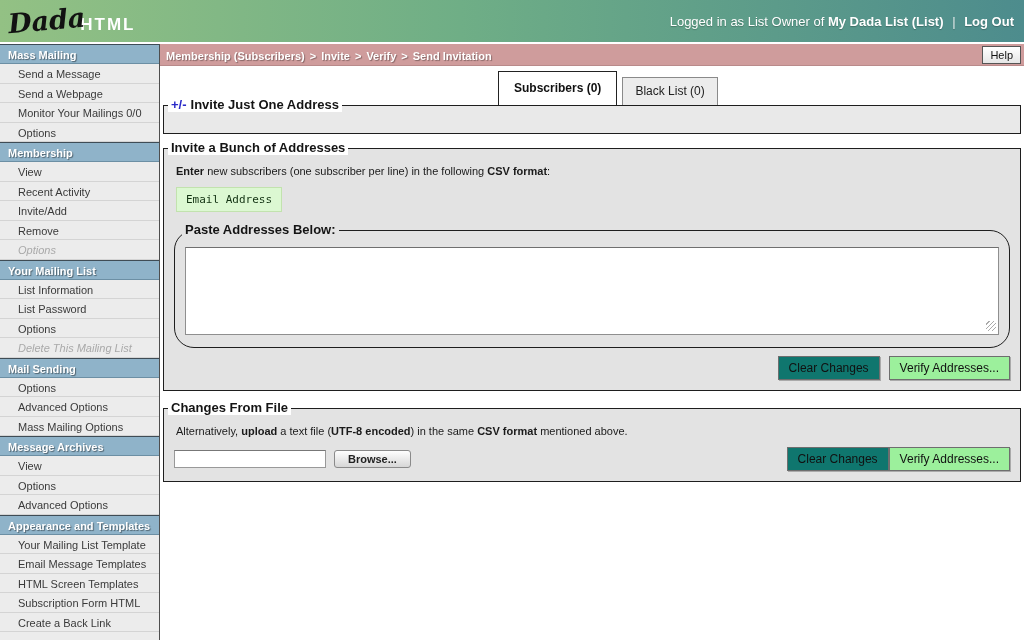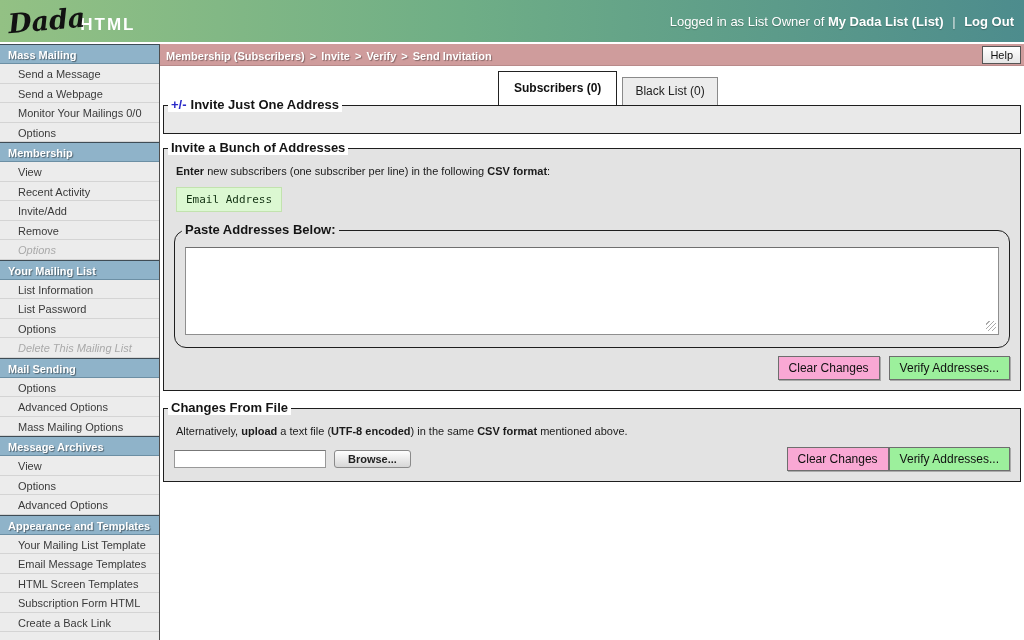--- a/index.html
+++ b/index.html
@@ -90,42 +90,42 @@
 
   .fs-bunch { margin-top:14px; padding:14px 10px 10px; }
   .instruction { font-size:11px; color:#1a1a1a; margin:2px 2px 10px; }
   .instruction b { font-weight:bold; }
   .csv-chip {
     display:inline-block; margin:0 0 14px 2px;
     font-family:"DejaVu Sans Mono", monospace; font-size:11px; color:#123212;
     background:#dcf8d2; border:1px solid #c2e2ae; padding:5px 9px;
   }
   .fs-nested {
-    position:relative; border:1px solid #1e1e1e; border-radius:12px;
+    position:relative; border:1px solid #1e1e1e; border-radius:20px;
     padding:16px 10px 12px; margin:4px 0 8px;
   }
   .fs-nested .fs-legend { background:#e3e3e3; left:7px; }
   .textarea-wrap { position:relative; }
   .paste-textarea {
     width:100%; height:88px; resize:none; border:1px solid #8f8f8f;
     border-top-color:#6f6f6f; background:#fff; font-family:"Liberation Sans", sans-serif;
     font-size:12px; padding:3px; outline:none; display:block;
   }
   .resize-grip {
     position:absolute; right:3px; bottom:4px; width:10px; height:10px;
     background:repeating-linear-gradient(135deg, transparent 0 2px, #aaa 2px 3px);
     pointer-events:none;
   }
   .btn-row { display:flex; justify-content:flex-end; gap:9px; margin-top:8px; }
   .btn {
     font-family:"Liberation Sans", sans-serif; font-size:12px; color:#111;
     padding:4px 10px; border:1px solid #6e6e6e; cursor:pointer;
     box-shadow:1px 1px 0 rgba(0,0,0,.25);
   }
-  .btn-yellow { background:#f9a8d4; }
+  .btn-yellow { background:#0f766e; }
   .btn-green { background:#9cf09c; }
 
   .fs-upload { margin-top:17px; padding:14px 10px 10px; }
   .upload-row { display:flex; align-items:center; margin-top:8px; }
   .file-text-input {
     width:152px; height:18px; border:1px solid #999; border-top-color:#777;
     background:#fff; font-size:11px; padding:0 3px; outline:none;
   }
   .browse-button {
     margin-left:8px; font-size:11px; font-weight:bold; color:#222;

